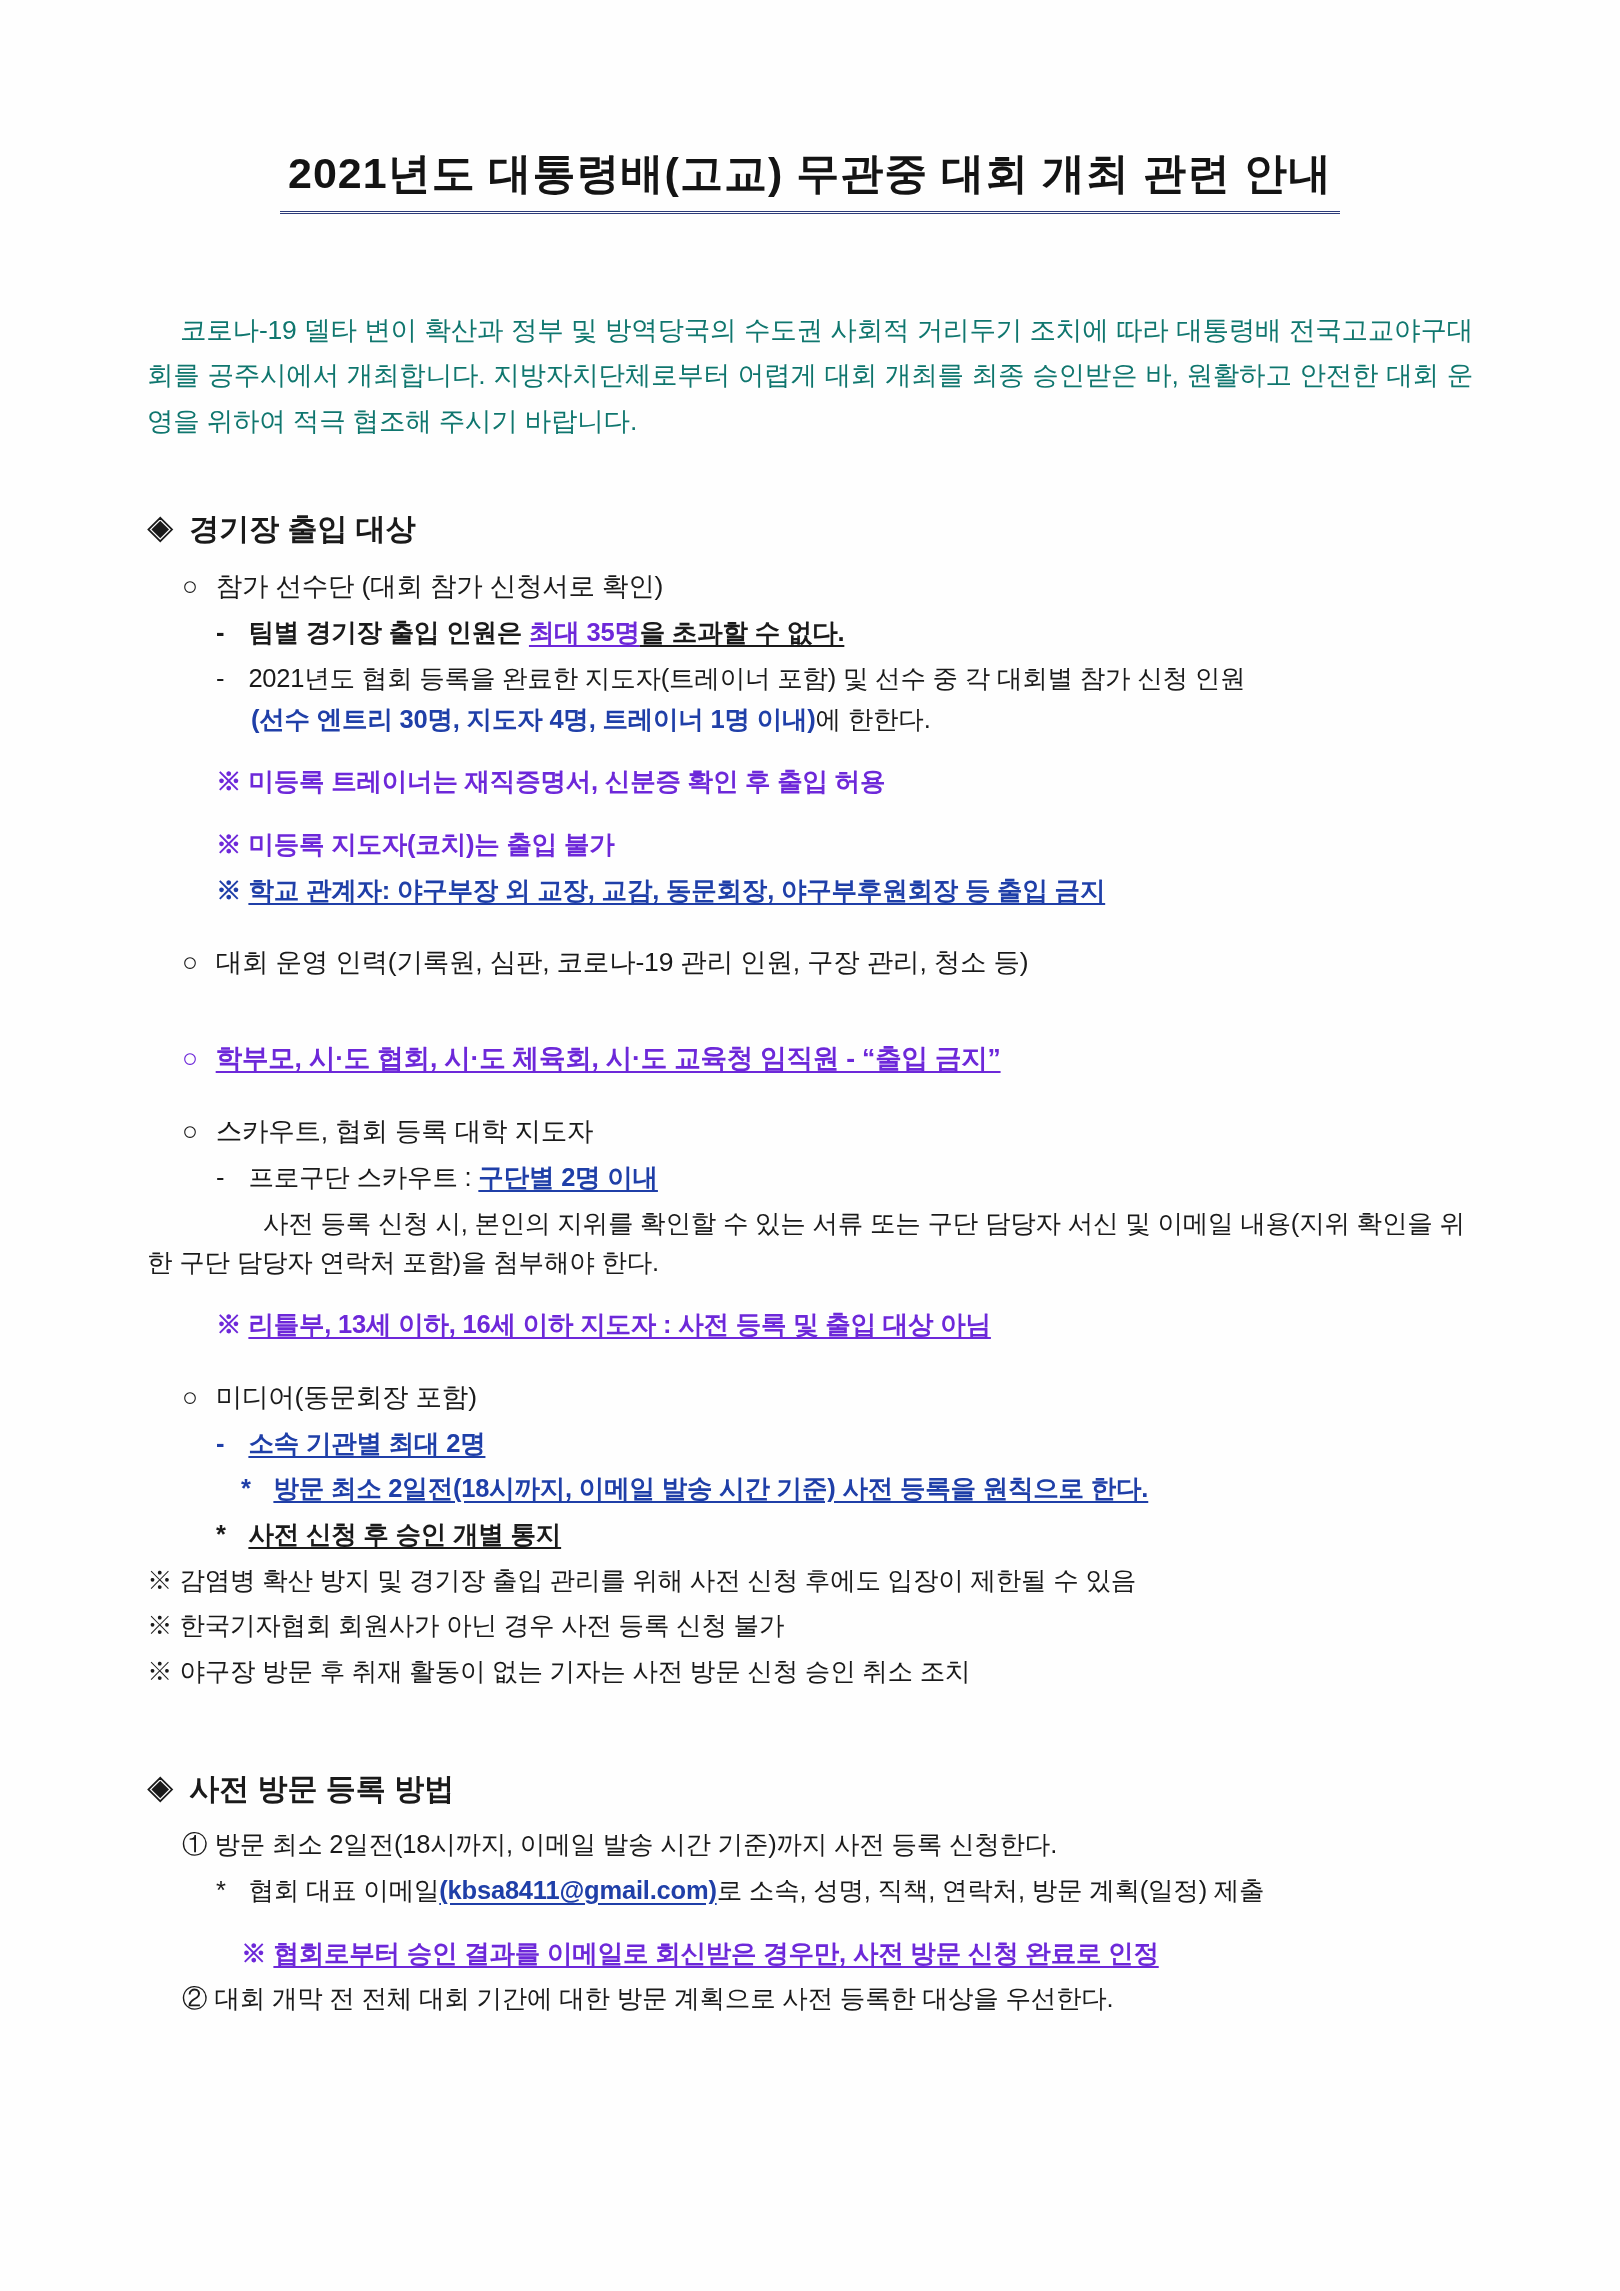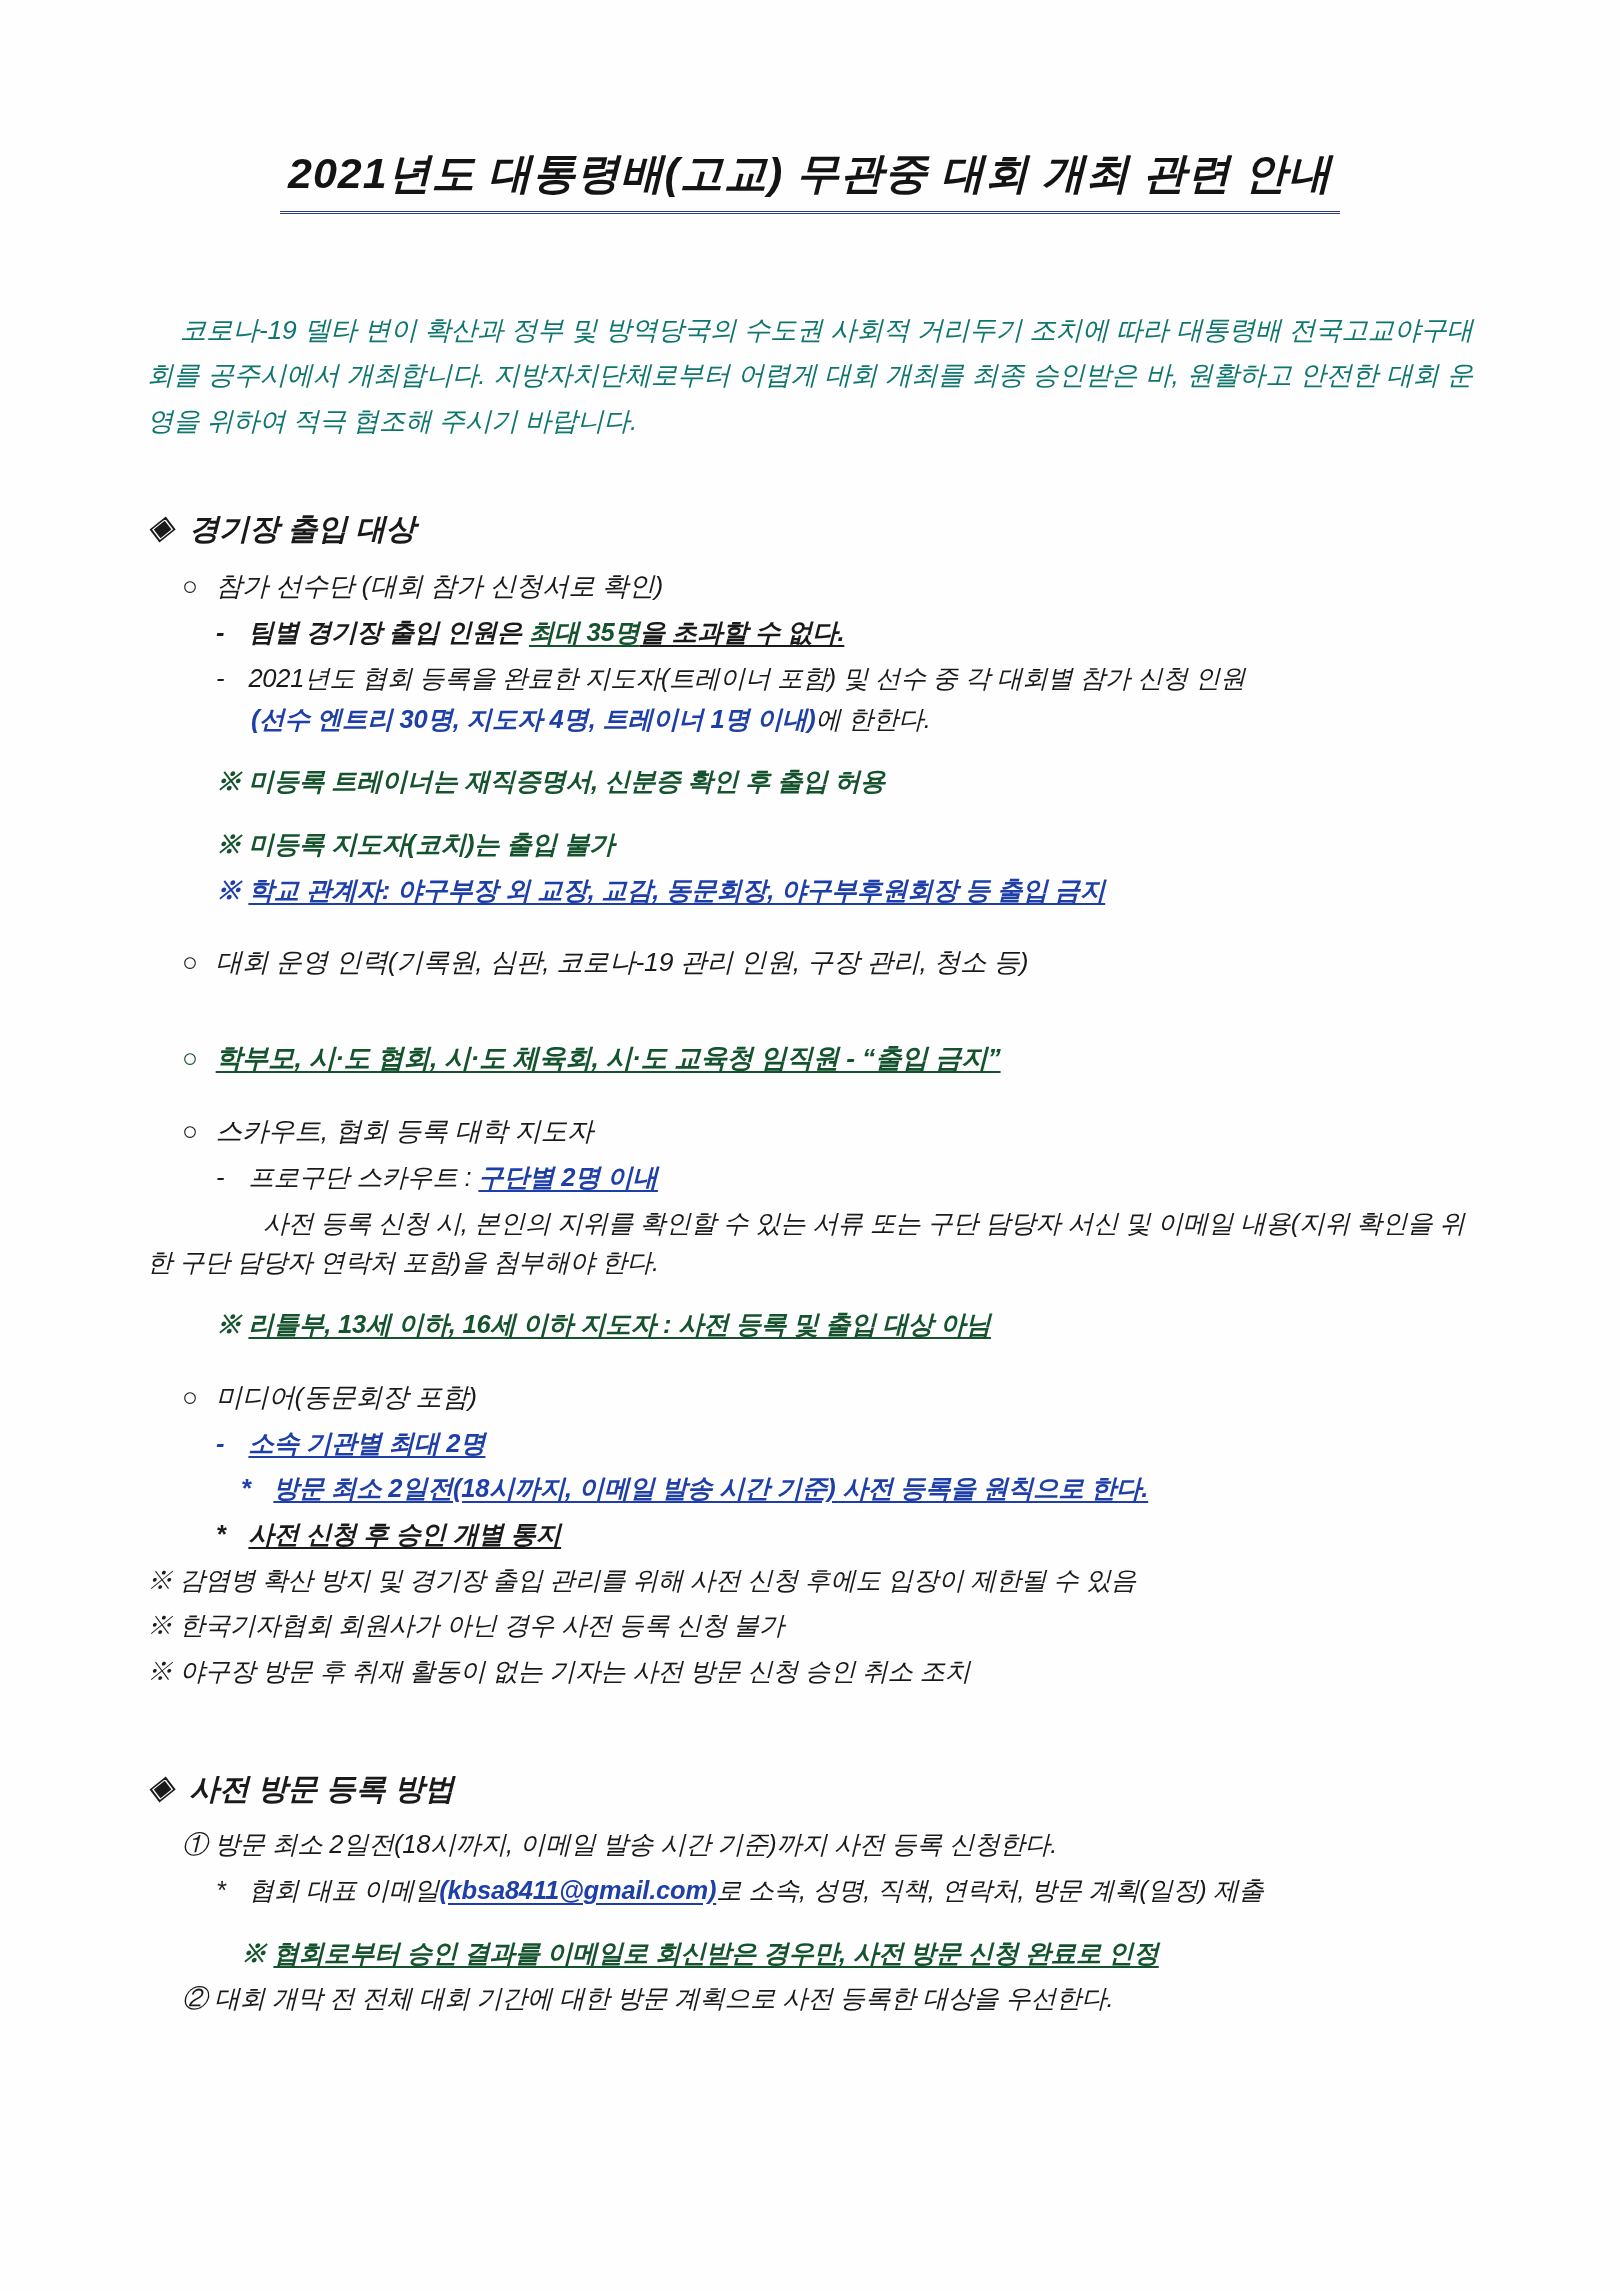--- a/index.html
+++ b/index.html
@@ -12,21 +12,20 @@
     color: #1a1a1a;
   }
   .page {
     position: relative;
     width: 1620px;
     min-height: 2292px;
     margin: 0 auto;
     background: #fefefe;
     box-sizing: border-box;
     padding: 147px 147px 59px 147px;
-    font-style: italic;
   }
   
   .title-wrap {
     text-align: center;
     margin-bottom: 94px;
   }
   .doc-title {
     display: inline-block;
     font-size: 43px;
     font-weight: bold;
@@ -73,21 +72,21 @@
   }
   .l-circle  { padding-left: 35px; font-size: 26.5px; font-weight: normal; }
   .l-dash    { padding-left: 69px; }
   .l-star    { padding-left: 69px; }
   .l-aster   { padding-left: 94px; }
   .l-plain   { padding-left: 35px; }
   .l-indent2 { padding-left: 104px; }
   .l-none    { padding-left: 0; }
 
   .bold { font-weight: bold; }
-  .red  { color: #14532d; margin-top: 24px; }
+  .red  { color: #6d28d9; margin-top: 24px; }
   .blue { color: #1f3fa8; }
   .ul   { text-decoration: underline; text-underline-offset: 3.9px; }
   .mark-o {
     display: inline-block;
     width: 1em;
   }
   .gap-m { height: 25.5px; }
   .gap-l { height: 45px; }
   .tight { margin-bottom: 2px; }
 </style>

